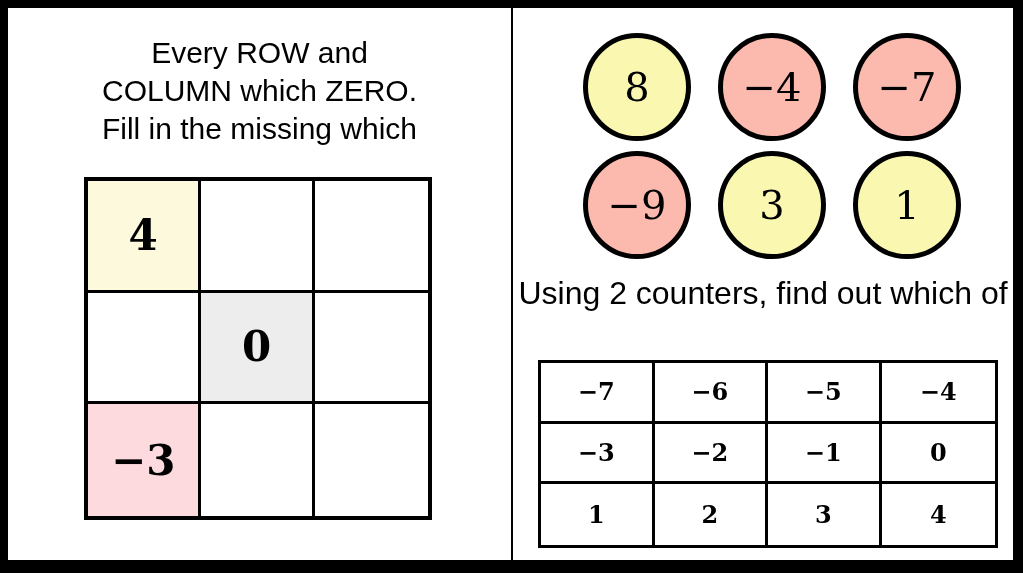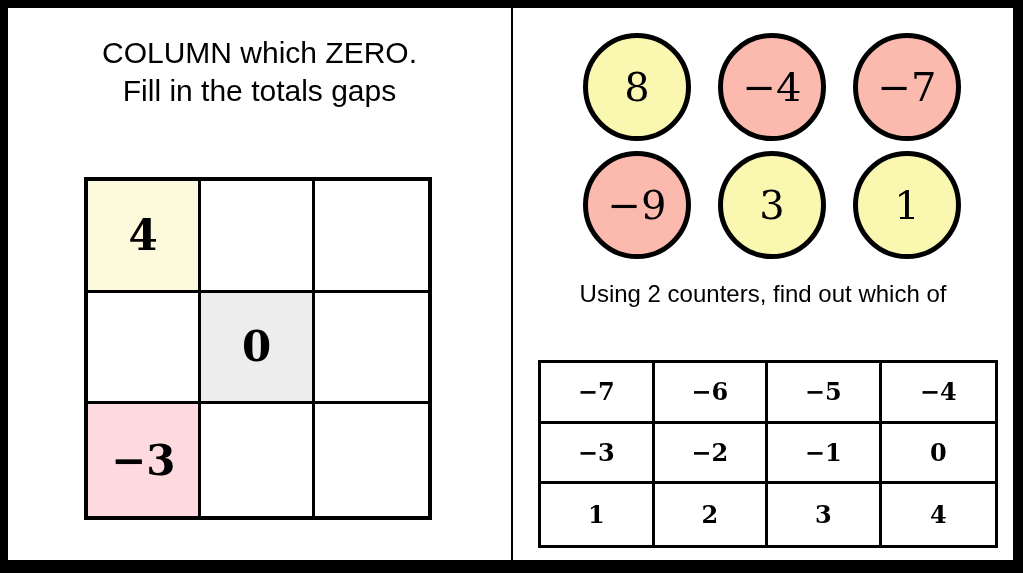--- a/index.html
+++ b/index.html
@@ -122,21 +122,21 @@
     color: #000000;
     line-height: 1;
   }
 
   #counters-question {
     position: absolute;
     left: 0;
     top: 268px;
     width: 500px;
     text-align: center;
-    font-size: 24px;
+    font-size: 32px;
     line-height: 35px;
     color: #000000;
     font-family: "Liberation Sans", sans-serif;
   }
   #counters-question div { white-space: nowrap; }
 
   #totals-table {
     position: absolute;
     left: 25px;
     top: 352px;
@@ -168,22 +168,23 @@
 <body>
 
 <div id="worksheet">
   <div id="frame-inner">
 
     <div id="panel-divider"></div>
 
     <div id="left-panel">
 
       <div id="instruction-text">
+        <div>Every ROW and</div>
         <div>COLUMN which ZERO.</div>
-        <div>Fill in the totals gaps</div>
+        <div>Fill in the missing which</div>
       </div>
 
       <div id="magic-grid">
         <div class="grid-cell col1 row1" style="background: rgb(252, 249, 220);">
           <span>4</span>
         </div>
         <div class="grid-cell col2 row1" style="background: rgb(255, 255, 255);">
           <span></span>
         </div>
         <div class="grid-cell col3 row1" style="background: rgb(255, 255, 255);">

